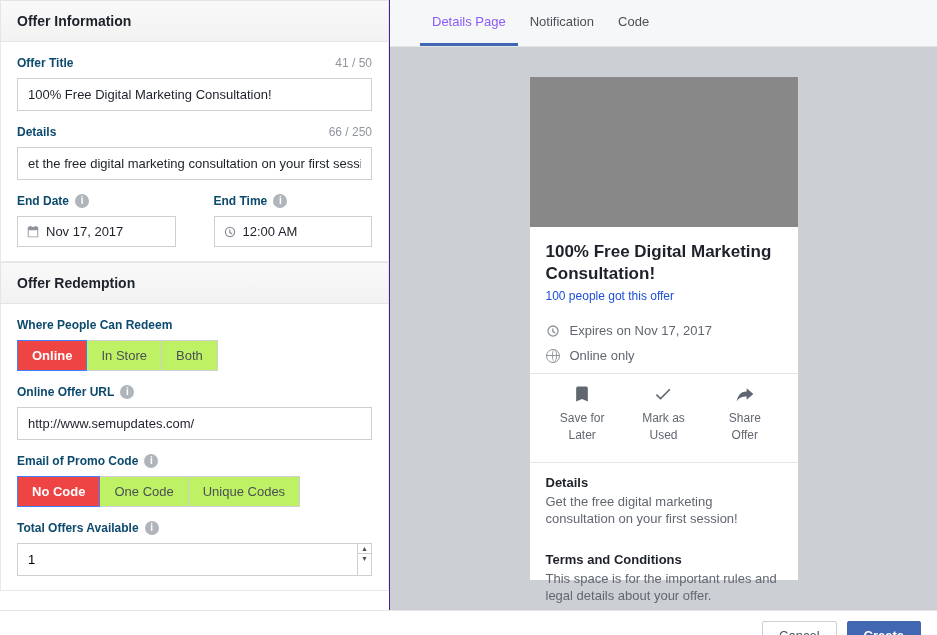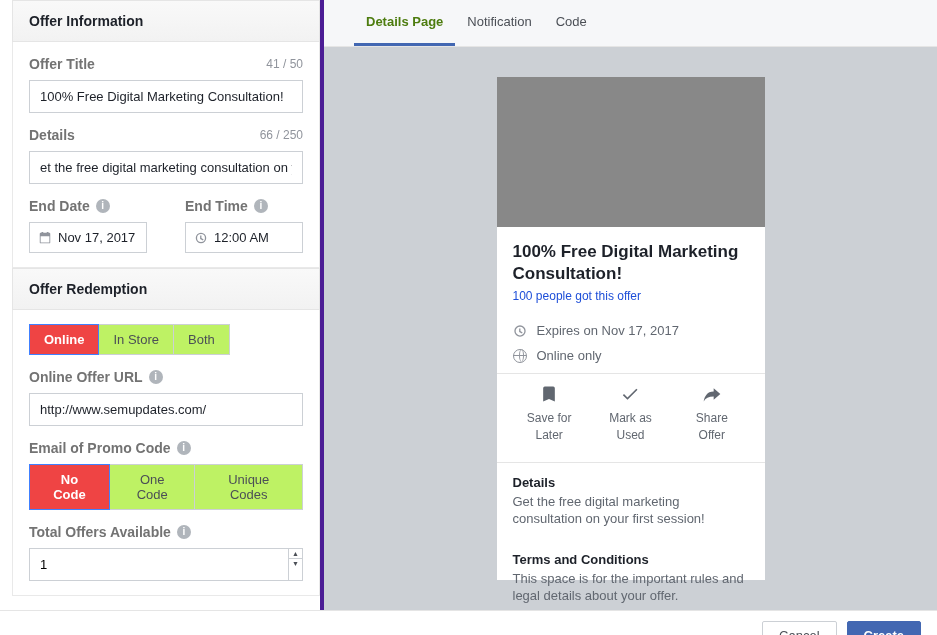--- a/index.html
+++ b/index.html
@@ -1,23 +1,23 @@
 <!DOCTYPE html>
 <html><head>
 <meta charset="utf-8">
 <style>
   * { box-sizing: border-box; margin: 0; padding: 0; }
   body { font-family: Helvetica, Arial, sans-serif; font-size: 12px; color: #1d2129; background: #fff; width: 937px; }
   .main-wrap { display: flex; height: 610px; }
-  .left-pane { width: 324px; overflow-y: auto; border-right: 4px solid #4c1d95; padding-left: 12px; }
+  .left-pane { width: 390px; overflow-y: auto; border-right: 1px solid #4c1d95; }
   .right-pane { flex: 1; display: flex; flex-direction: column; background: #f6f7f9; }
   .section-header { background: linear-gradient(#f9f9f9, #f2f2f2); border: 1px solid #e5e5e5; padding: 12px 16px; font-size: 14px; font-weight: bold; color: #1d2129; }
   .section-body { padding: 14px 16px; border: 1px solid #e9e9e9; border-top: none; }
   .input-row { display: flex; align-items: center; margin-bottom: 6px; }
-  .lbl { font-size: 14px; color: #737373; font-weight: bold; }
+  .lbl { font-size: 12px; color: #0c4a6e; font-weight: bold; }
   .counter { margin-left: auto; font-size: 12px; color: #90949c; }
   .input-text { width: 100%; padding: 8px 10px; border: 1px solid #ccd0d5; font-size: 13px; color: #1d2129; }
   .info-icon { display: inline-block; width: 14px; height: 14px; border-radius: 50%; background: #b0b5bb; color: #fff; font-size: 10px; line-height: 14px; text-align: center; font-weight: bold; margin-left: 6px; }
   .two-col { display: flex; gap: 38px; }
   .two-col > div { flex: 1; }
   .dt-input { display: flex; align-items: center; border: 1px solid #ccd0d5; padding: 7px 8px; font-size: 13px; color: #1d2129; }
   .dt-icon { width: 14px; height: 14px; margin-right: 6px; color: #90949c; }
   .btn-group { display: flex; }
   .btn-group button { padding: 7px 14px; border: 1px solid #ccd0d5; background: #bef264; font-size: 13px; color: #4b4f56; cursor: pointer; }
   .btn-group button + button { border-left: none; }
@@ -26,21 +26,21 @@
   .spinner input { flex: 1; padding: 8px 10px; border: 1px solid #ccd0d5; font-size: 13px; }
   .spinner-btns { display: flex; flex-direction: column; border: 1px solid #ccd0d5; border-left: none; }
   .spinner-btns span { font-size: 7px; padding: 1px 3px; line-height: 1; color: #4b4f56; cursor: pointer; }
   .spinner-btns span + span { border-top: 1px solid #ccd0d5; }
   .mb-14 { margin-bottom: 14px; }
   .mb-8 { margin-bottom: 8px; }
 
   
   .tabs { display: flex; padding: 0 30px; border-bottom: 1px solid #e5e5e5; background: #f6f7f9; }
   .tab { padding: 14px 12px; font-size: 13px; color: #4b4f56; cursor: pointer; }
-  .tab.active { color: #4d7c0f; font-weight: bold; border-bottom: 3px solid #4267b2; }
+  .tab.active { color: #8b5cf6; font-weight: normal; border-bottom: 3px solid #4267b2; }
   .preview-area { flex: 1; background: #ccd0d5; padding: 30px 0; display: flex; justify-content: center; overflow-y: auto; }
   .preview-card { width: 268px; background: #fff; }
   .preview-img { width: 268px; height: 150px; background: #888; }
   .preview-body { padding: 14px 16px 10px; }
   .preview-title { font-size: 17px; color: #1d2129; font-weight: bold; line-height: 1.3; }
   .preview-sub { font-size: 12px; color: #1d4ed8; margin-top: 4px; }
   .preview-meta { padding: 0 16px; margin-top: 10px; }
   .meta-row { display: flex; align-items: center; font-size: 13px; color: #616770; margin-bottom: 10px; }
   .meta-row svg, .meta-row .globe { margin-right: 10px; color: #90949c; fill: #90949c; }
   .hr { height: 1px; background: #e5e5e5; margin: 8px 0 0; }
@@ -100,20 +100,21 @@
                 <path fill="currentColor" d="M8 2a6 6 0 1 0 0 12A6 6 0 0 0 8 2zm0 10.5A4.5 4.5 0 1 1 8 3.5a4.5 4.5 0 0 1 0 9zM8.5 5H7v4l3.2 1.9.8-1.2L8.5 8V5z"></path>
               </svg>
             <span>12:00 AM</span>
           </div>
         </div>
       </div>
     </div>
 
     <div class="section-header">Offer Redemption</div>
     <div class="section-body">
+      <div class="lbl mb-8">Where People Can Redeem</div>
       <div class="btn-group mb-14">
         <button class="active">Online</button>
         <button>In Store</button>
         <button>Both</button>
       </div>
 
       <div class="input-row mb-8">
         <span class="lbl">Online Offer URL</span>
         <span class="info-icon">i</span>
       </div>

